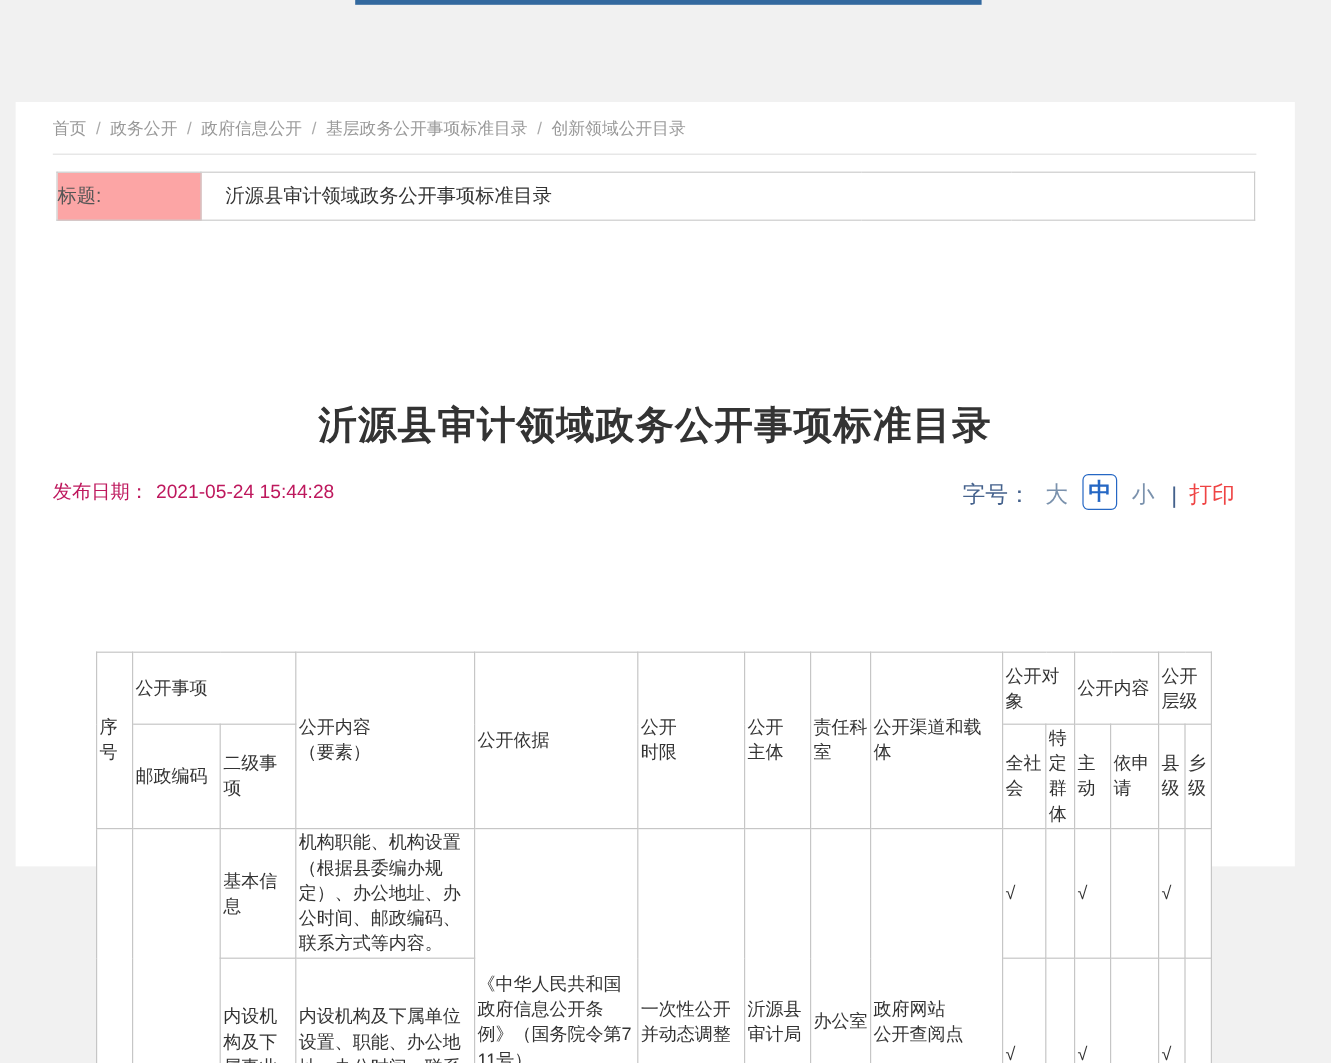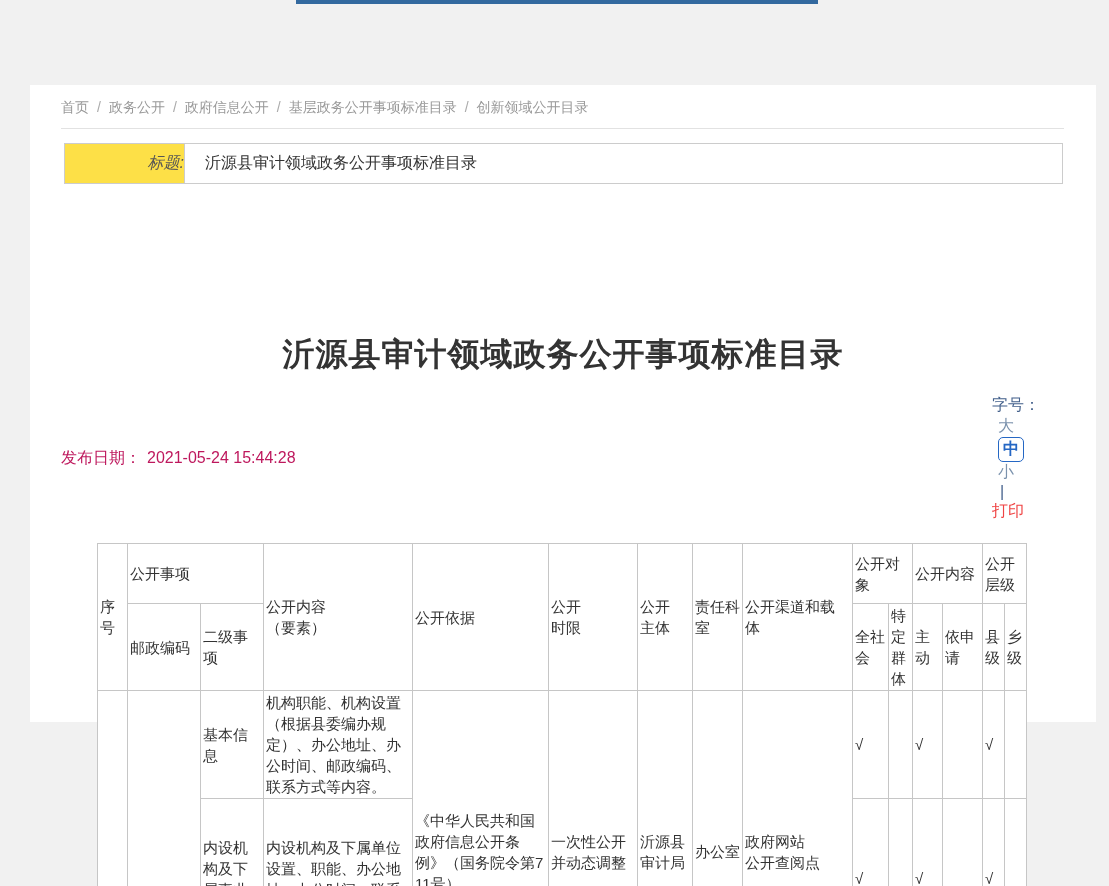--- a/index.html
+++ b/index.html
@@ -1,41 +1,41 @@
 <!DOCTYPE html>
 <html><head>
 <meta charset="utf-8">
 <style>
   * { margin:0; padding:0; box-sizing:border-box; }
   html,body { width:1109px; height:886px; overflow:hidden; background:#f1f1f1;
               font-family:"Liberation Sans","DejaVu Sans",sans-serif; }
   .topbar { position:absolute; left:296px; top:0; width:522px; height:4px; background:#33699f; }
-  .card { position:absolute; left:30px; top:85px; width:1066px; height:637px; background:#ffffff; }
+  .card { position:absolute; left:13px; top:85px; width:1066px; height:637px; background:#ffffff; }
 
   
   .breadcrumb { position:absolute; left:31px; top:14px; font-size:14px; color:#999; }
   .breadcrumb a { color:#999; text-decoration:none; cursor:pointer; }
   .breadcrumb .sep { margin:0 8px; color:#aaa; }
   .bc-divider { position:absolute; left:31px; top:43px; width:1003px; height:1px; background:#e2e2e2; }
 
   
   table.meta { position:absolute; left:34px; top:58px; width:998px; border-collapse:collapse;
                table-layout:fixed; font-size:16px; }
   table.meta td { border:1px solid #ccc; height:40px; }
-  table.meta td.label { background:#fde047; color:#555; text-align:right;font-style:italic; }
+  table.meta td.label { background:#fca5a5; color:#555; text-align:left; }
   table.meta td.value { color:#333; text-align:left; padding-left:20px; }
 
   
   .article-title { position:absolute; left:0; right:0; top:248px; text-align:center;
                    font-size:32px; font-weight:bold; color:#333; letter-spacing:1px; }
   .pubbar { position:absolute; left:31px; top:310px; width:985px; display:flex;
             justify-content:space-between; align-items:center; font-size:16px; }
   .pubdate { color:#be185d; }
   .pubdate .dt { margin-left:6px; }
-  .fontctl { display:flex; align-items:flex-start; color:#44618c; font-size:16px;flex-direction:column; }
+  .fontctl { display:flex; align-items:flex-end; color:#44618c; font-size:19px; }
   .fontctl .fs-label { color:#44618c; margin-right:6px; }
   .fontctl .fs-item { color:#7b92ad; margin:0 6px; cursor:pointer; text-decoration:none; }
   .fontctl .fs-item.active { color:#2567c4; font-weight:bold; border:1.5px solid #2567c4;
                              border-radius:5px; padding:1px 4px; }
   .fontctl .pipe { margin:0 10px 0 8px; color:#44618c; }
   .fontctl .print { color:#ef4444; cursor:pointer; text-decoration:none; }
 
   
   table.main { position:absolute; left:67px; top:458px; width:929px; border-collapse:collapse;
                table-layout:fixed; font-size:15px; color:#333; background:#fff; }

